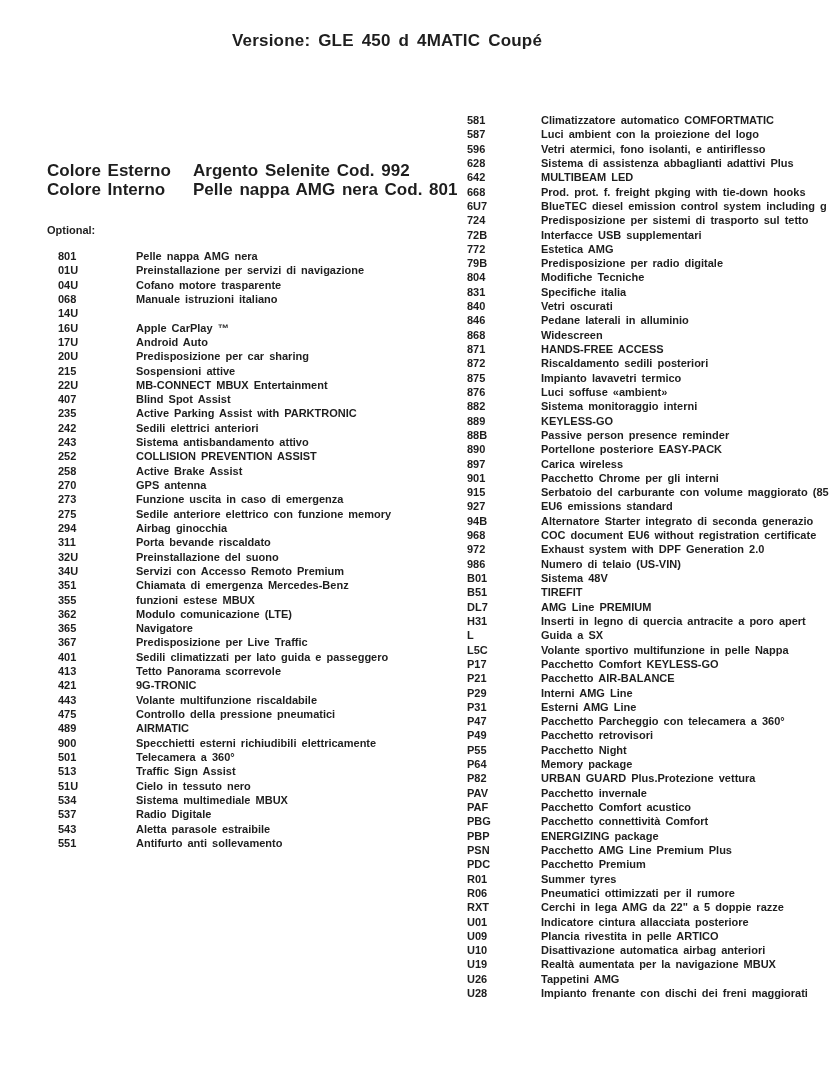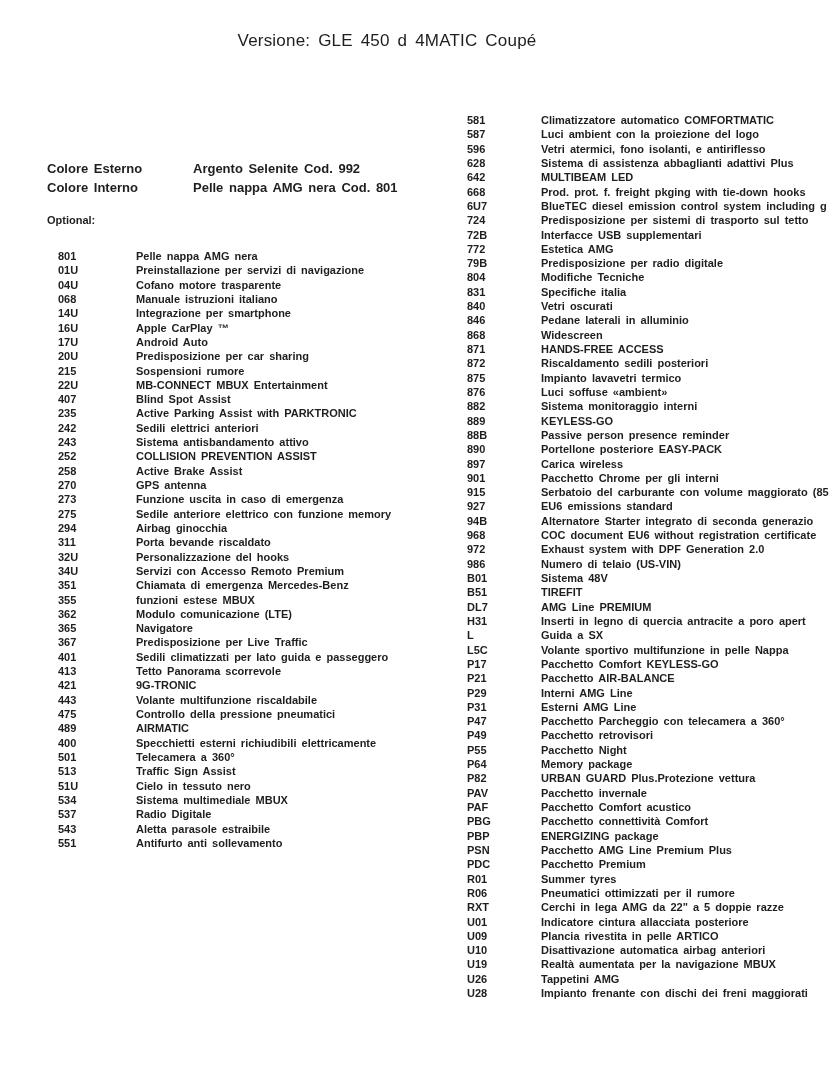--- a/index.html
+++ b/index.html
@@ -16,41 +16,41 @@
     color: #1e1e1e;
     overflow: hidden;
   }
   .title {
     position: absolute;
     top: 31px;
     left: 0;
     right: 60px;
     text-align: center;
     font-size: 17px;
-    font-weight: 400;
+    font-weight: 700;
     letter-spacing: 0.2px;
     word-spacing: 3px;
   }
   .colors-block {
     position: absolute;
     top: 161px;
     left: 47px;
   }
   .color-row {
     display: flex;
     height: 19px;
-    font-size: 13px;
+    font-size: 17px;
     font-weight: 700;
     word-spacing: 2px;
   }
   .color-label { width: 146px; }
   .color-value { }
   .optional-label {
     position: absolute;
-    top: 214px;
+    top: 224px;
     left: 47px;
     font-size: 11px;
     font-weight: 700;
     text-align: center;
   }
   .options-list {
     position: absolute;
     margin: 1px;
     padding: 0;
   }
@@ -113,41 +113,40 @@
         <span class="option-desc">Cofano motore trasparente</span>
       </div>
 
       <div class="option-row">
         <span class="option-code">068</span>
         <span class="option-desc">Manuale istruzioni italiano</span>
       </div>
 
       <div class="option-row">
         <span class="option-code">14U</span>
-        <span class="option-desc">Integrazione per smartphone</span>
       </div>
 
       <div class="option-row">
         <span class="option-code">16U</span>
         <span class="option-desc">Apple CarPlay ™</span>
       </div>
 
       <div class="option-row">
         <span class="option-code">17U</span>
         <span class="option-desc">Android Auto</span>
       </div>
 
       <div class="option-row">
         <span class="option-code">20U</span>
         <span class="option-desc">Predisposizione per car sharing</span>
       </div>
 
       <div class="option-row">
         <span class="option-code">215</span>
-        <span class="option-desc">Sospensioni rumore</span>
+        <span class="option-desc">Sospensioni attive</span>
       </div>
 
       <div class="option-row">
         <span class="option-code">22U</span>
         <span class="option-desc">MB-CONNECT MBUX Entertainment</span>
       </div>
 
       <div class="option-row">
         <span class="option-code">407</span>
         <span class="option-desc">Blind Spot Assist</span>
@@ -198,21 +197,21 @@
         <span class="option-desc">Airbag ginocchia</span>
       </div>
 
       <div class="option-row">
         <span class="option-code">311</span>
         <span class="option-desc">Porta bevande riscaldato</span>
       </div>
 
       <div class="option-row">
         <span class="option-code">32U</span>
-        <span class="option-desc">Personalizzazione del hooks</span>
+        <span class="option-desc">Preinstallazione del suono</span>
       </div>
 
       <div class="option-row">
         <span class="option-code">34U</span>
         <span class="option-desc">Servizi con Accesso Remoto Premium</span>
       </div>
 
       <div class="option-row">
         <span class="option-code">351</span>
         <span class="option-desc">Chiamata di emergenza Mercedes-Benz</span>
@@ -263,21 +262,21 @@
         <span class="option-code">475</span>
         <span class="option-desc">Controllo della pressione pneumatici</span>
       </div>
 
       <div class="option-row">
         <span class="option-code">489</span>
         <span class="option-desc">AIRMATIC</span>
       </div>
 
       <div class="option-row">
-        <span class="option-code">400</span>
+        <span class="option-code">900</span>
         <span class="option-desc">Specchietti esterni richiudibili elettricamente</span>
       </div>
 
       <div class="option-row">
         <span class="option-code">501</span>
         <span class="option-desc">Telecamera a 360°</span>
       </div>
 
       <div class="option-row">
         <span class="option-code">513</span>

